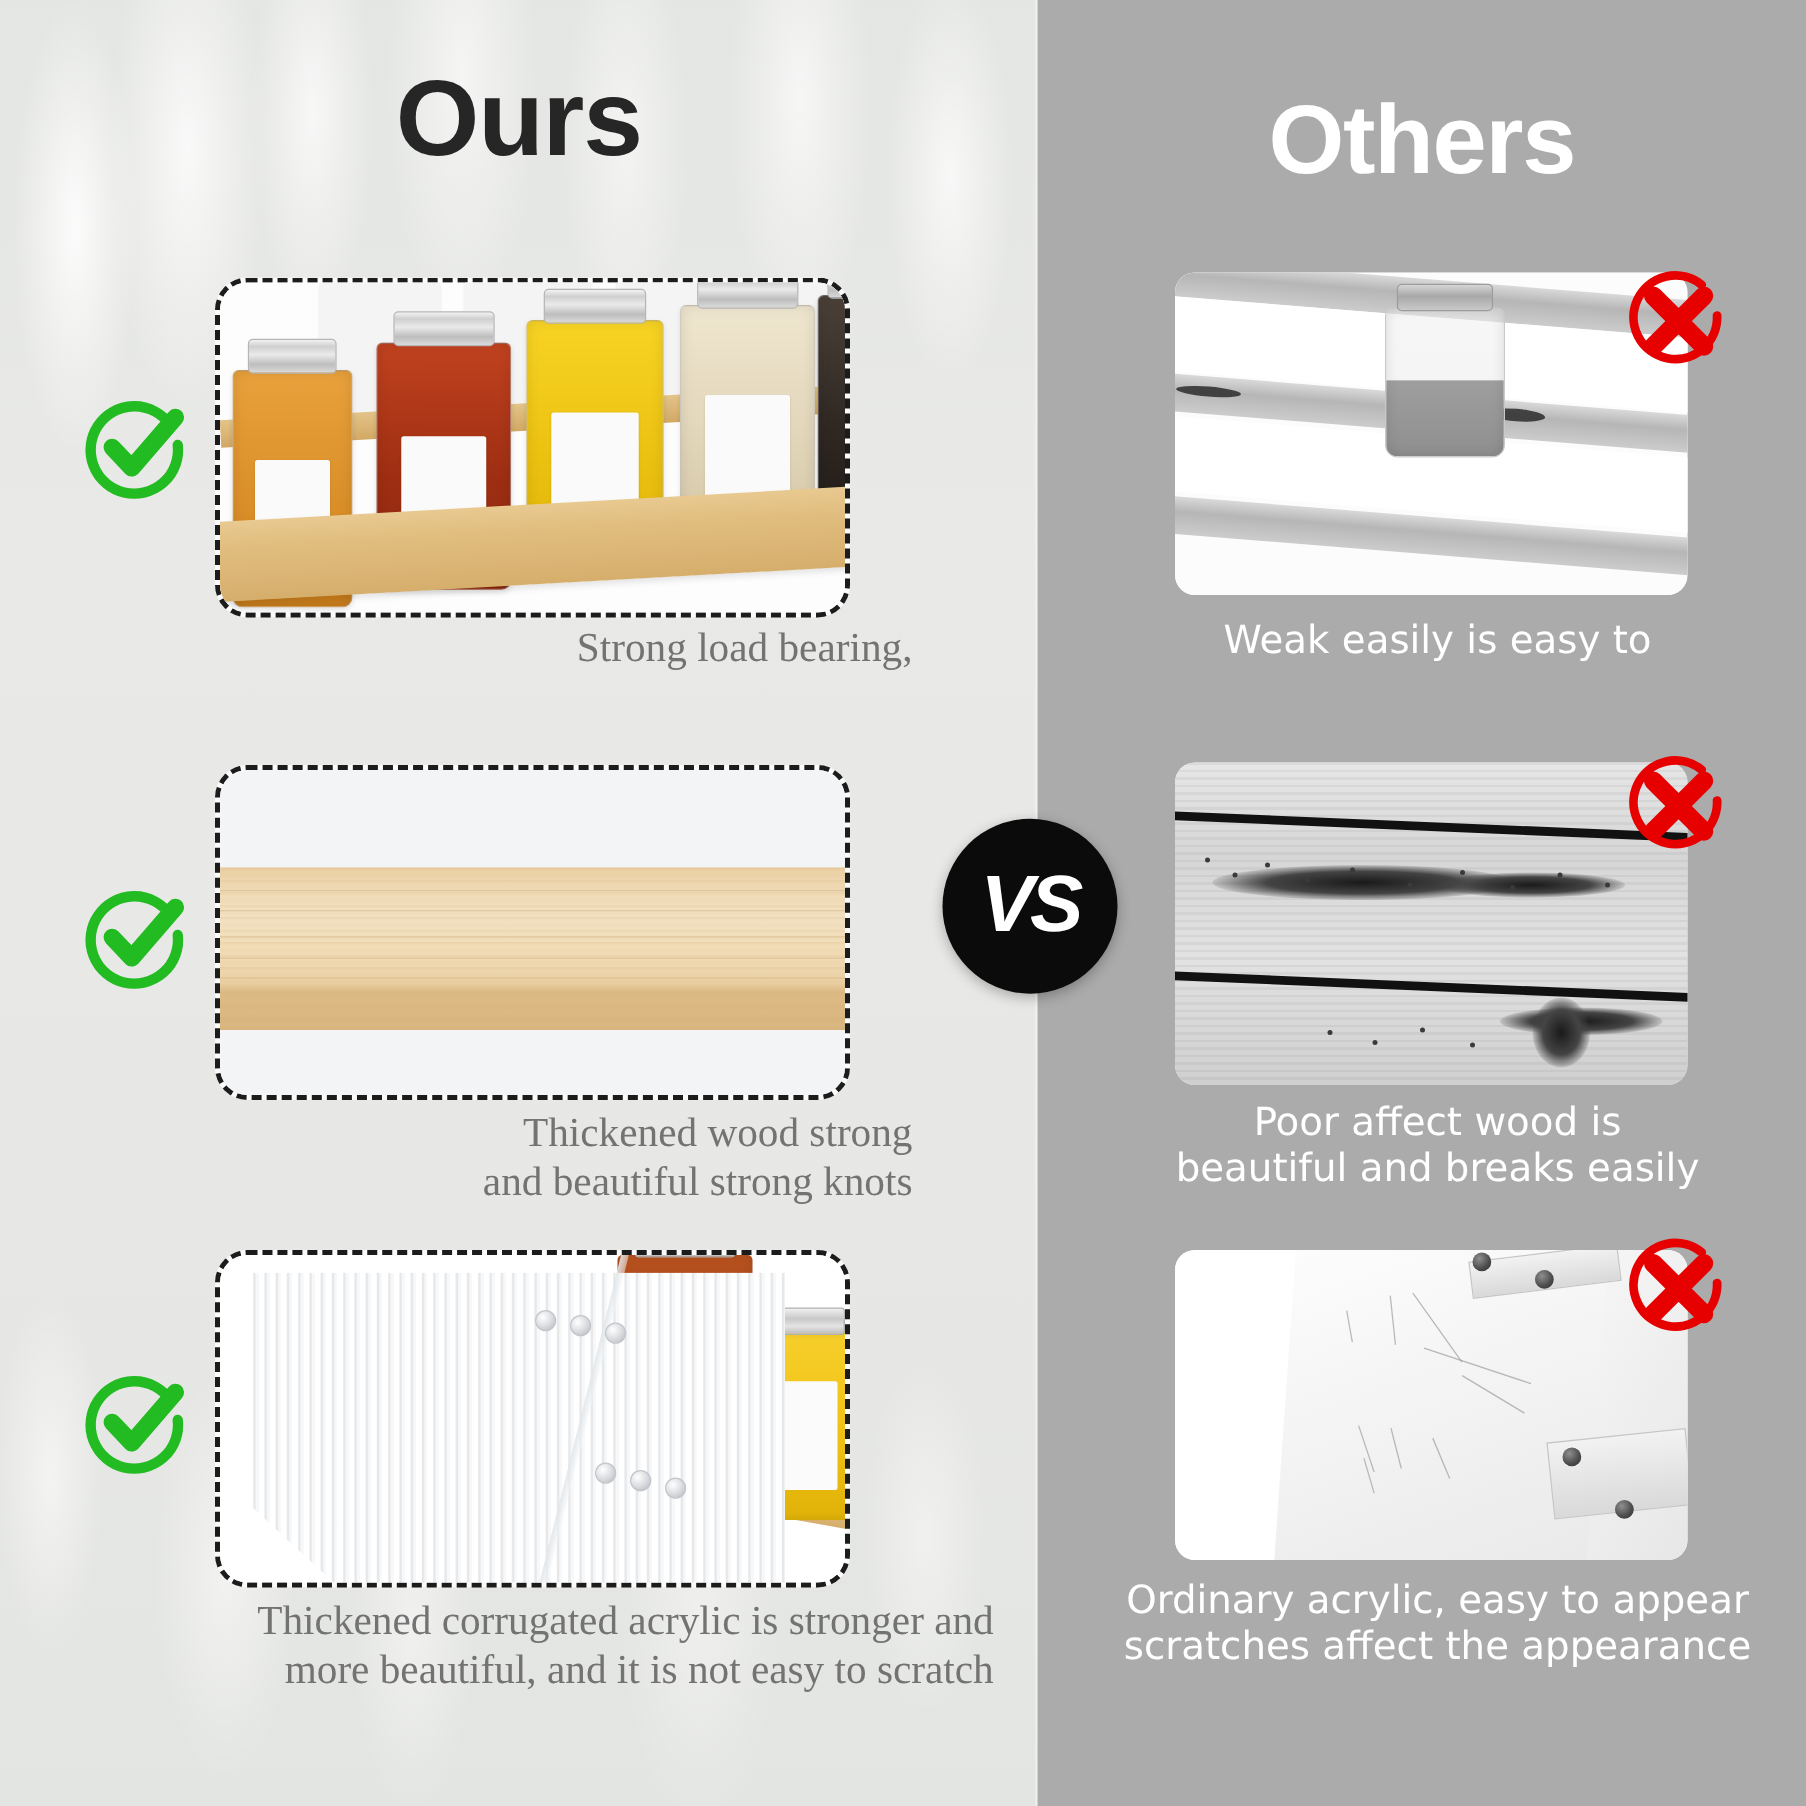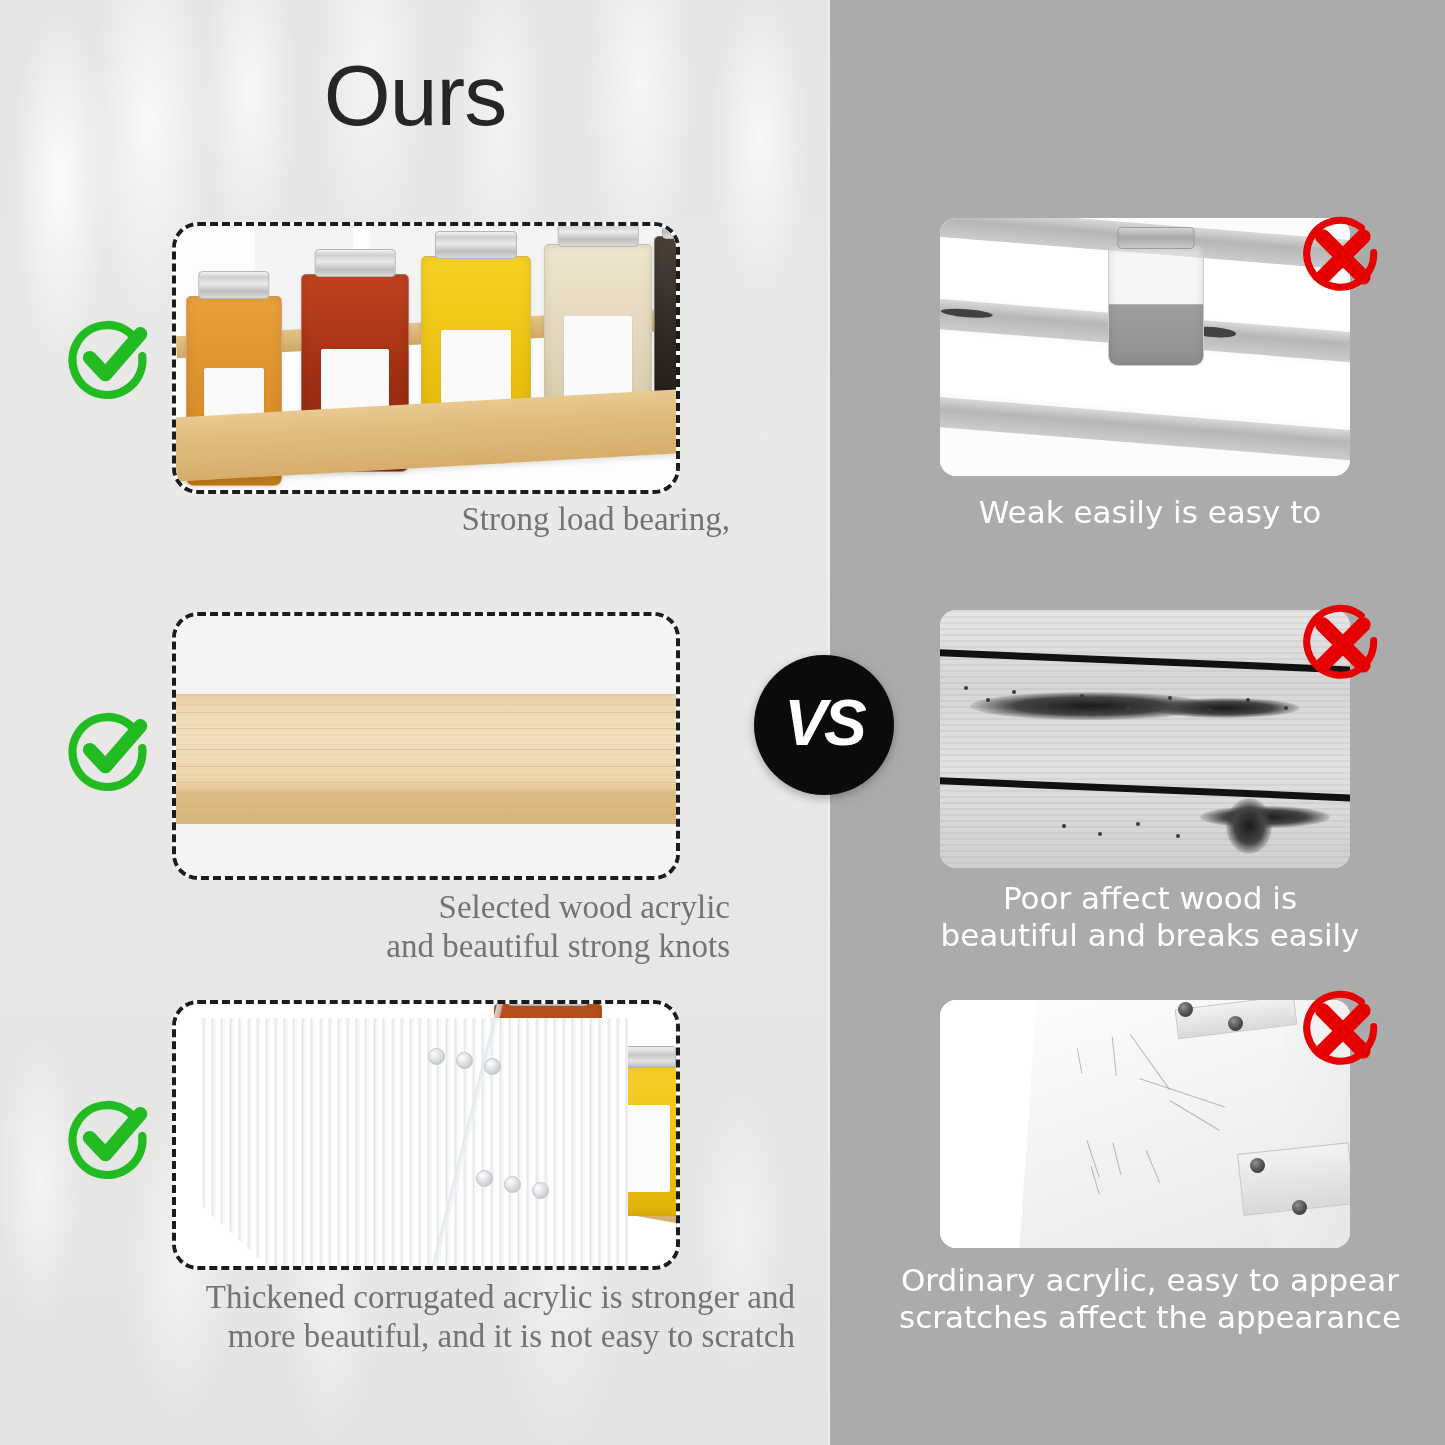--- a/index.html
+++ b/index.html
@@ -44,21 +44,21 @@
   .divider-line {
     position: absolute; left: 828px; top: 0;
     width: 2px; height: 1445px;
     background: rgba(255,255,255,.35);
   }
 
   
   .title-ours {
     position: absolute; left: 0; top: 52px;
     width: 830px; text-align: center;
-    font-size: 86px; font-weight: normal; color: #262626;
+    font-size: 86px; font-weight: bold; color: #262626;
     letter-spacing: -1px; line-height: 1;
   }
   .title-others {
     position: absolute; left: 830px; top: 72px;
     width: 615px; text-align: center;
     font-size: 78px; font-weight: bold; color: #ffffff;
     letter-spacing: -1px; line-height: 1;
   }
 
   
@@ -305,20 +305,21 @@
 </head>
 <body>
 
 <div id="stage">
 
   <div class="half-left"></div>
   <div class="half-right"></div>
   <div class="divider-line"></div>
 
   <div class="title-ours">Ours</div>
+  <div class="title-others">Others</div>
 
   <div class="panel-l" id="panel-l1">
     <div class="photo">
       <div class="shelf-scene">
         <div class="back-card" style="left:80px;  top:0px;   width:96px;  height:120px;"></div>
         <div class="back-card" style="left:196px; top:-6px;  width:100px; height:118px;"></div>
         <div class="back-card" style="left:318px; top:-10px; width:100px; height:112px;"></div>
         <div class="back-card" style="left:432px; top:-12px; width:80px;  height:106px;"></div>
         <div class="shelf-rail"></div>
         <div class="jar j5">
@@ -481,21 +482,21 @@
   </svg>
   <svg class="x-icon" id="x-3" viewBox="0 0 100 100">
     <path d="M72 18 A38 38 0 1 0 86 46" fill="none" stroke="#e60000" stroke-width="8" stroke-linecap="round"></path>
     <path d="M28 28 L74 74 M74 28 L28 74" fill="none" stroke="#e60000" stroke-width="17" stroke-linecap="round"></path>
   </svg>
 
   <div class="cap-l" id="cap-l1">
     <span class="cap-line">Strong load bearing,</span>
   </div>
   <div class="cap-l" id="cap-l2">
-    <span class="cap-line">Selected wood acrylic</span>
+    <span class="cap-line">Thickened wood strong</span>
     <span class="cap-line">and beautiful strong knots</span>
   </div>
   <div class="cap-l" id="cap-l3">
     <span class="cap-line">Thickened corrugated acrylic is stronger and</span>
     <span class="cap-line">more beautiful, and it is not easy to scratch</span>
   </div>
 
   <div class="cap-r" id="cap-r1">
     <span class="cap-line">Weak easily is easy to</span>
   </div>

